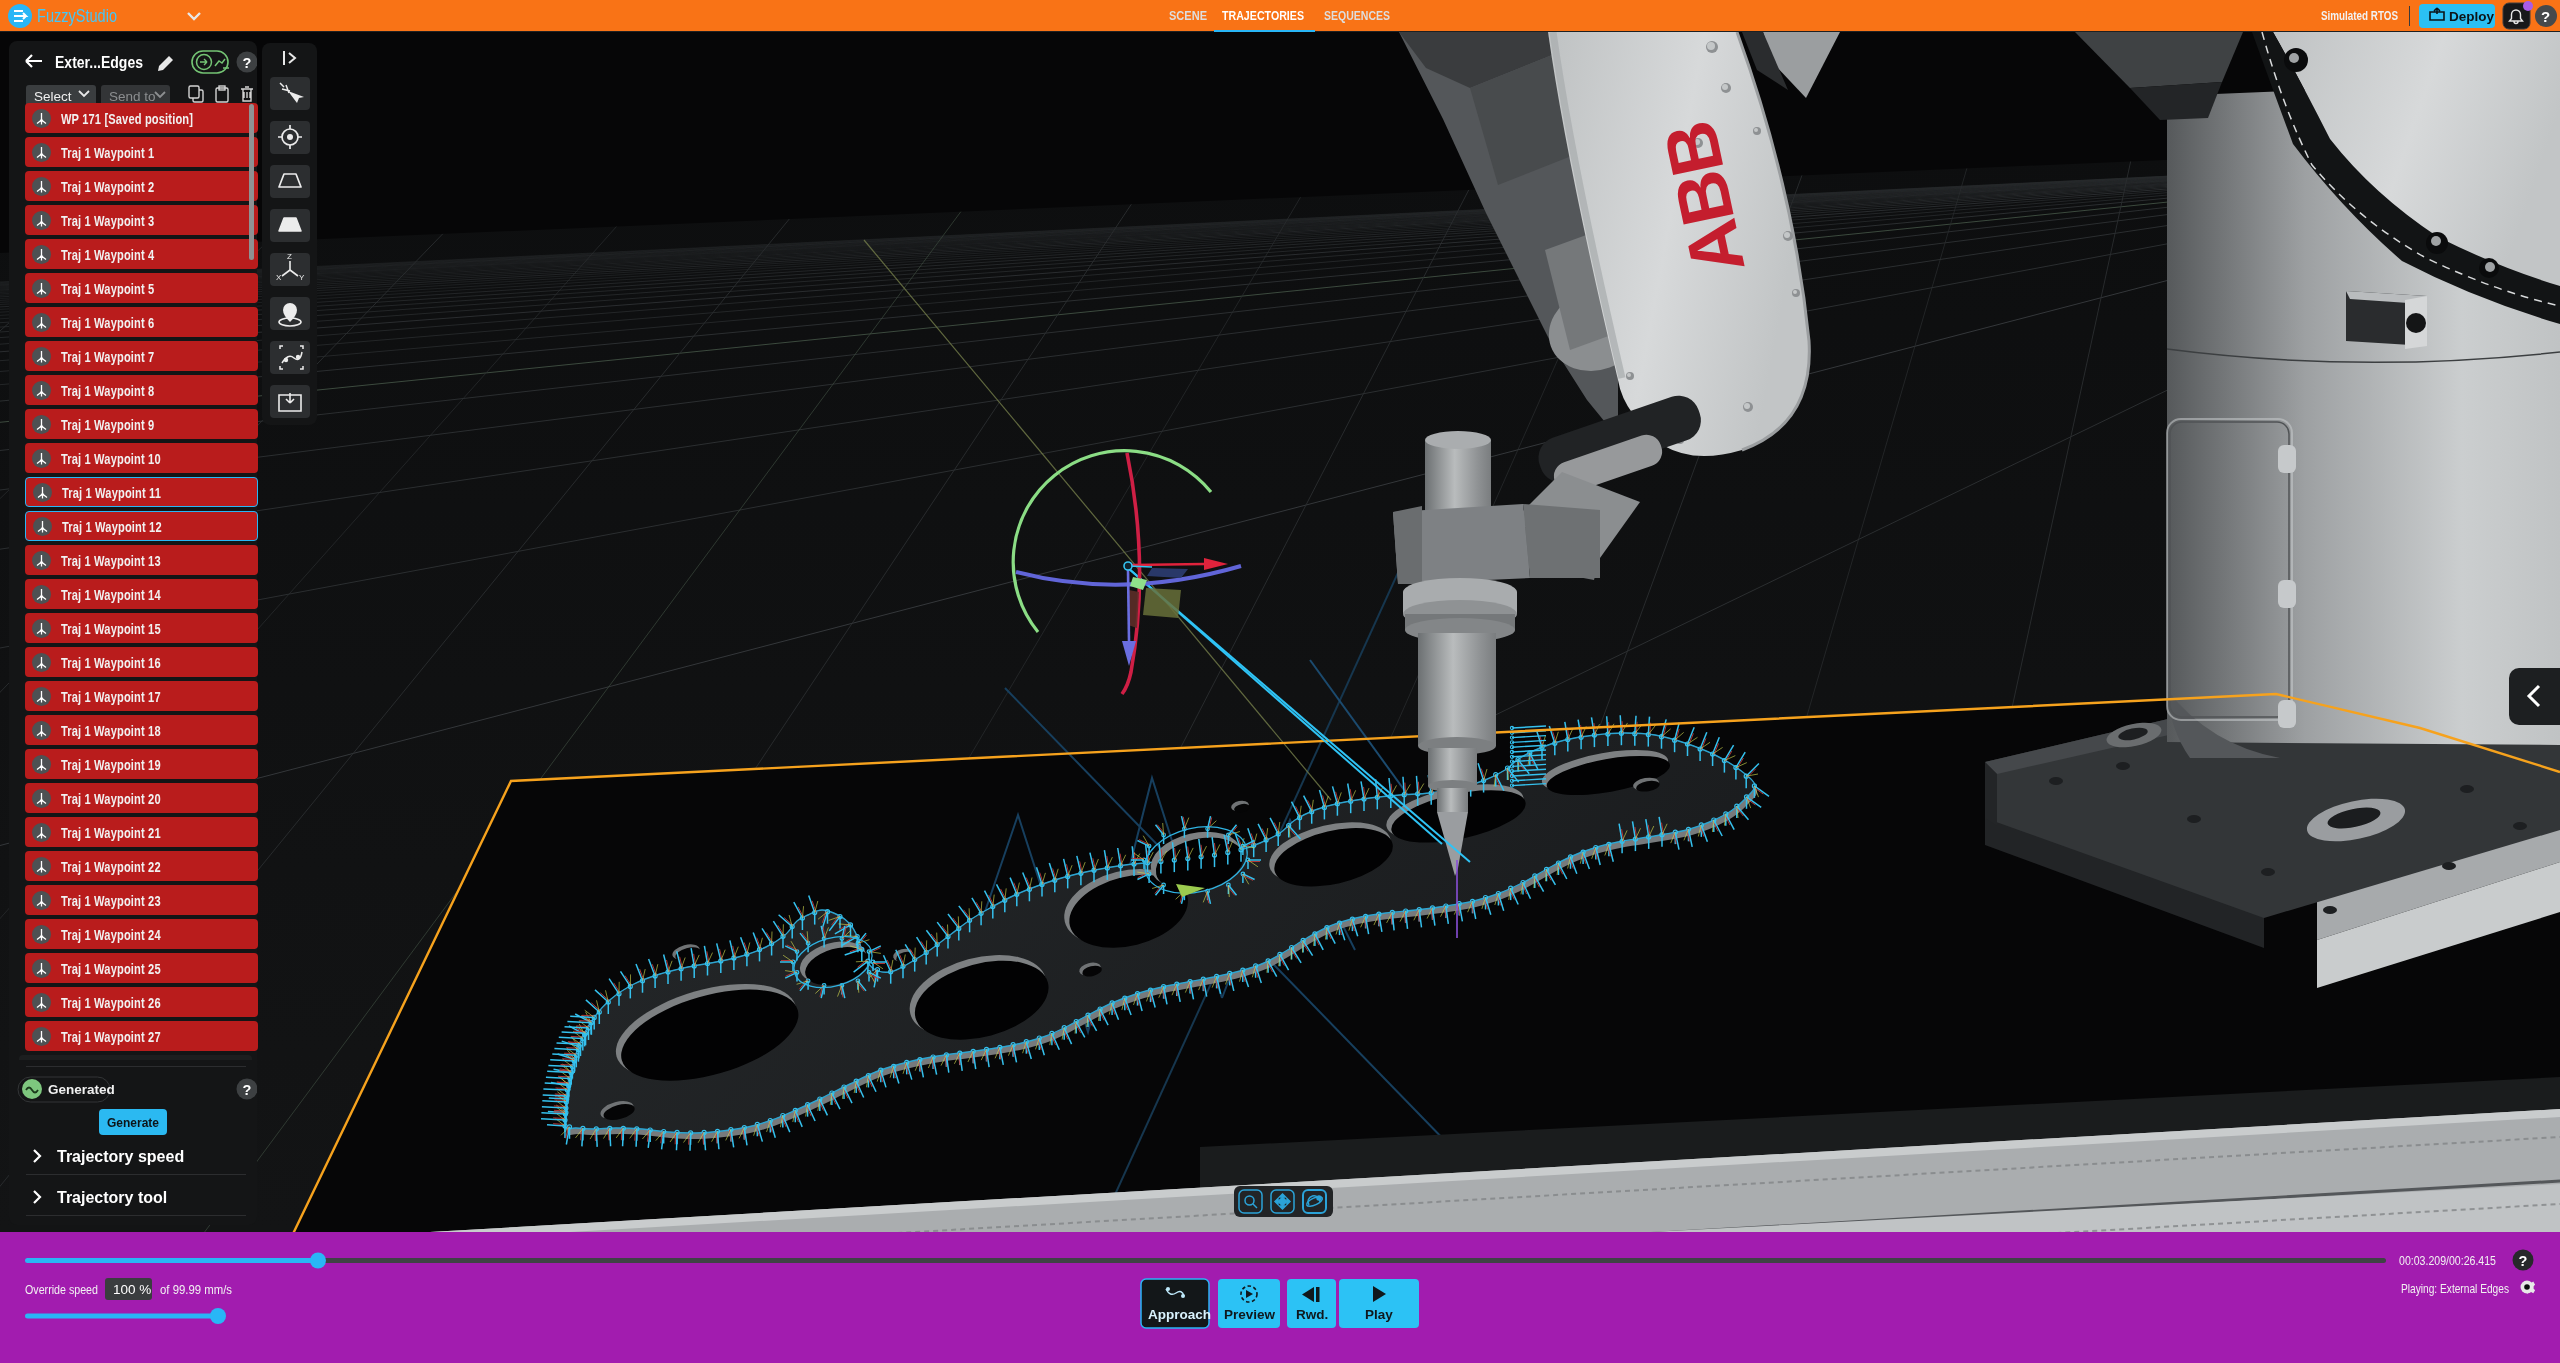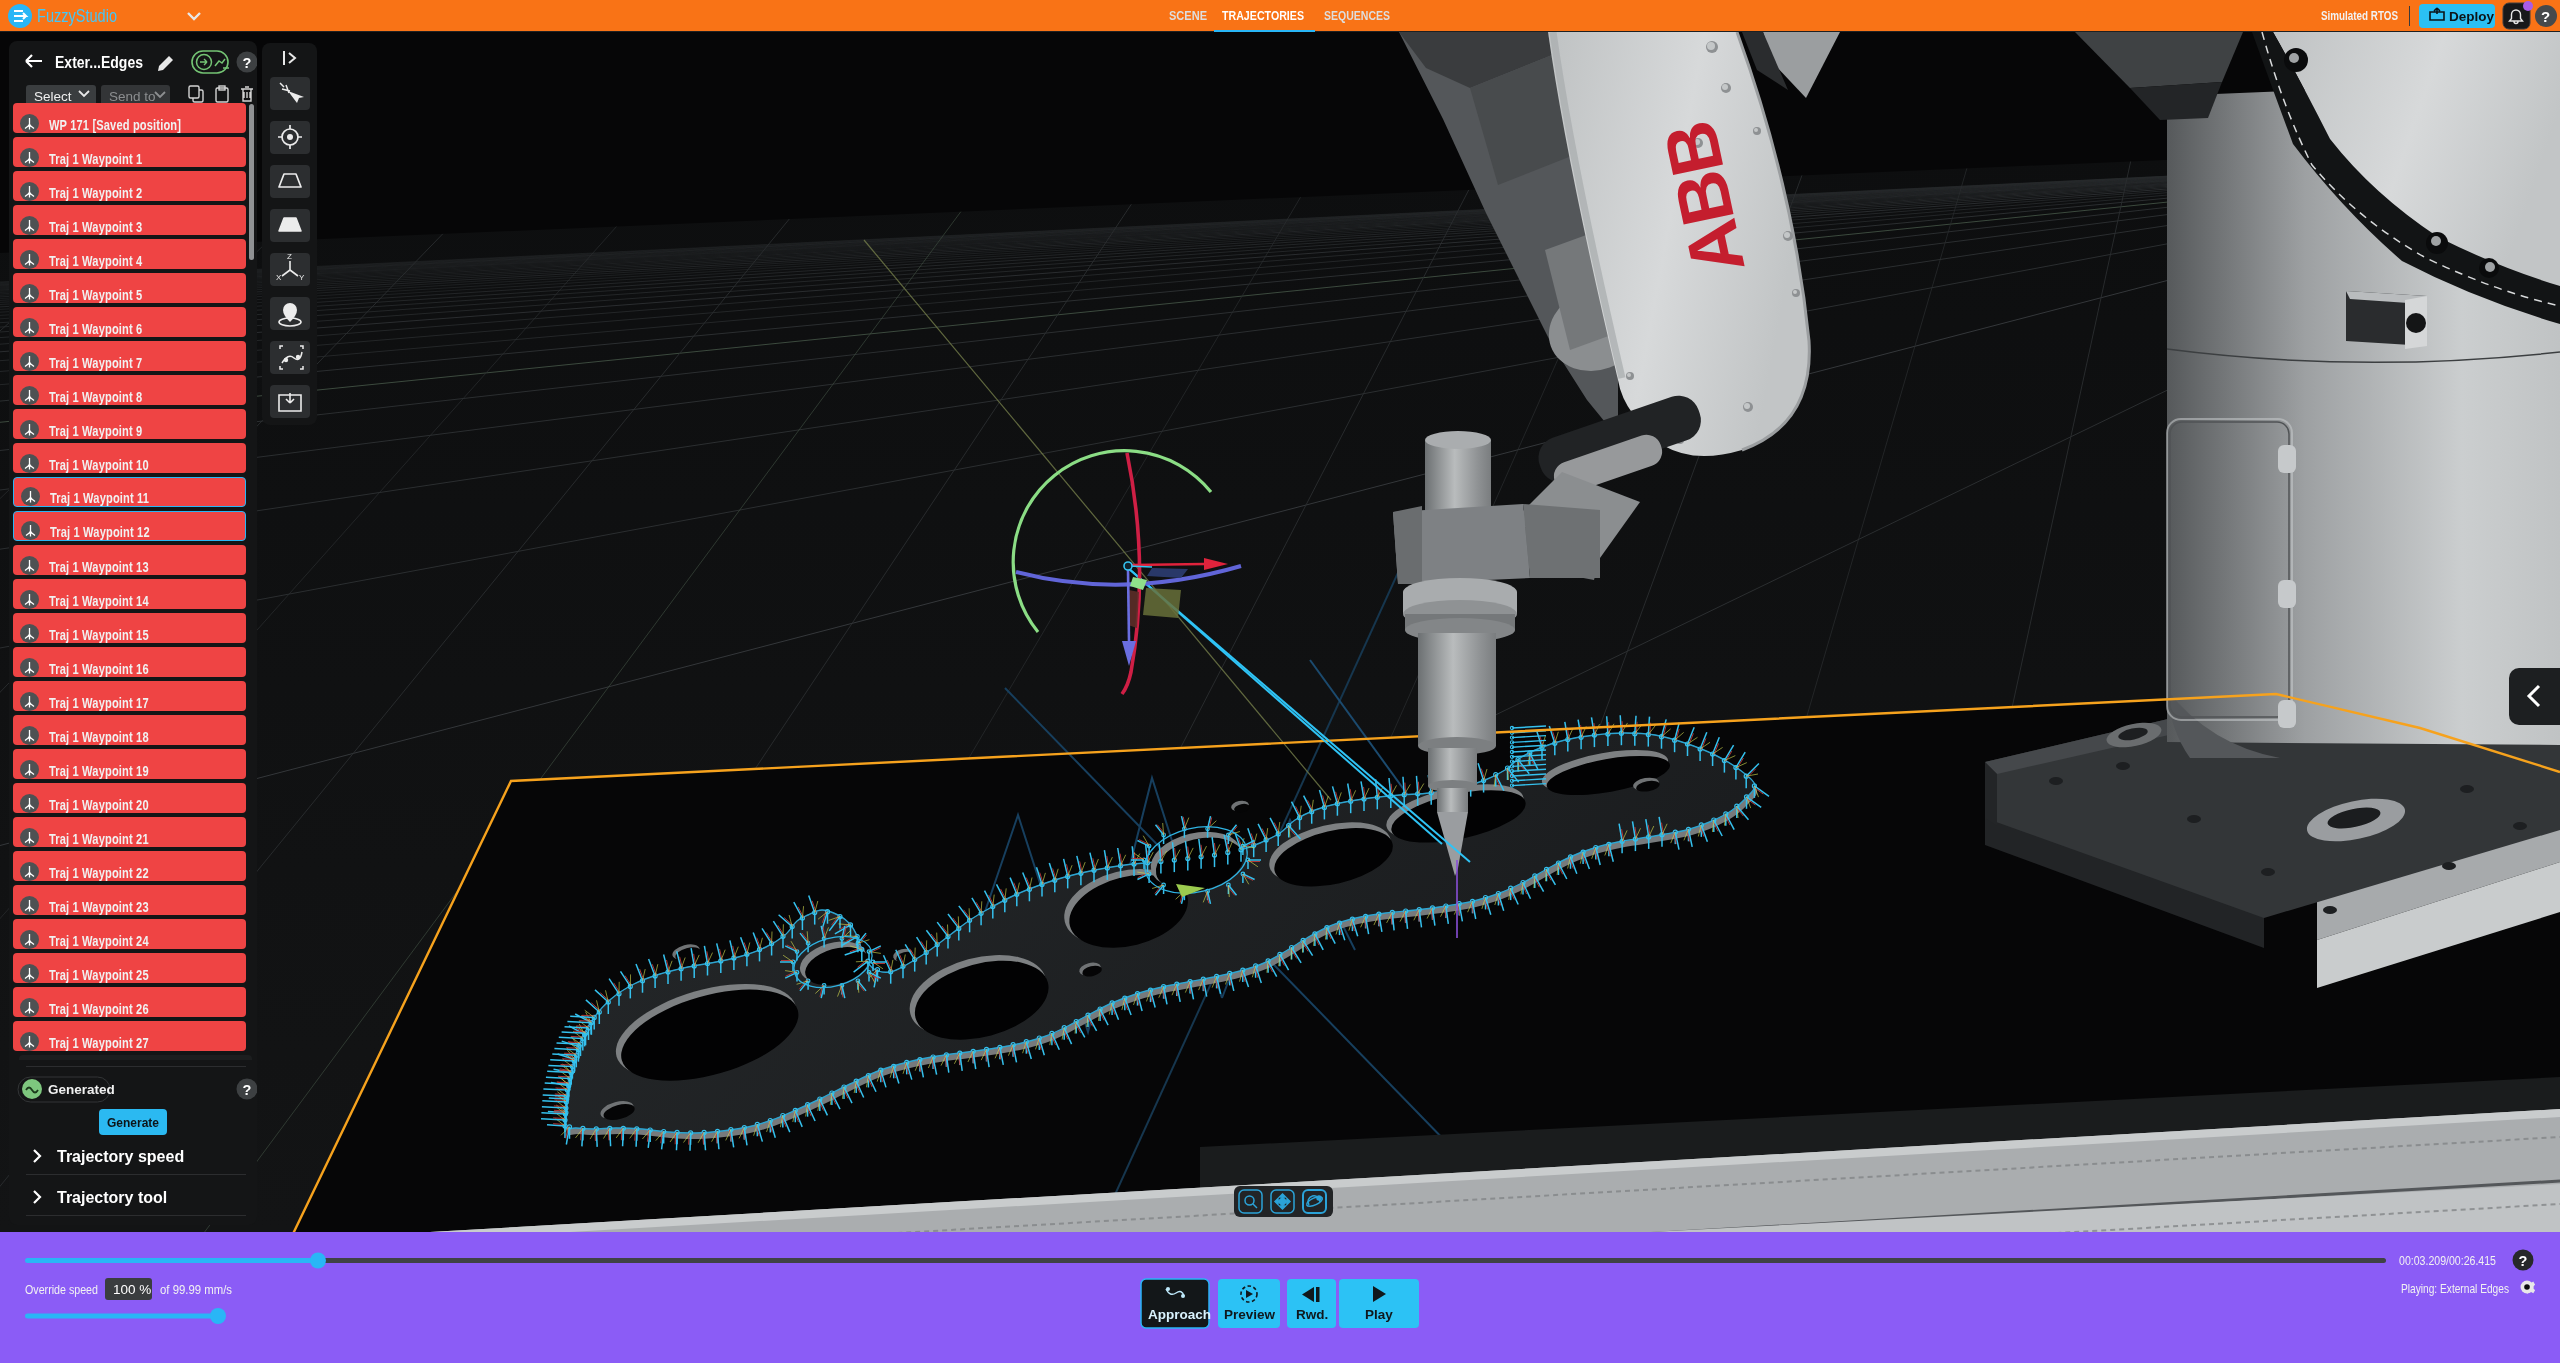--- a/index.html
+++ b/index.html
@@ -1,21 +1,21 @@
 <!DOCTYPE html>
 <html><head><meta charset="utf-8"><style>
 *{margin:0;padding:0;box-sizing:border-box}
 html,body{width:2560px;height:1363px;background:#0a0a0b;font-family:"Liberation Sans",sans-serif;overflow:hidden;position:relative}
 #topbar{position:absolute;left:0;top:0;width:2560px;height:32px;background:#f97316;border-bottom:1px solid #1f2021;z-index:30}
 #scene{position:absolute;left:0;top:0;z-index:1}
 .panel{position:absolute;background:#141516;border-radius:8px;z-index:10}
 #leftpanel{left:9px;top:41px;width:248px;height:1184px}
 #toolpanel{left:262px;top:43px;width:55px;height:382px}
-#bottombar{position:absolute;left:0;top:1232px;width:2560px;height:131px;background:#8b5cf6;z-index:20}
-.row{position:absolute;left:4px;width:233px;height:30px;background:#ef4444;border-radius:4px;display:flex;align-items:flex-end}
+#bottombar{position:absolute;left:0;top:1232px;width:2560px;height:131px;background:#a21caf;z-index:20}
+.row{position:absolute;left:16px;width:233px;height:30px;background:#b91c1c;border-radius:4px;display:flex;align-items:center}
 .row.sel{border:1.5px solid #29b6f6}
 .wpic{width:19px;height:19px;border-radius:50%;background:#4e5153;margin-left:7px;display:inline-flex;align-items:center;justify-content:center}
 .rlab{color:#f1f1f1;font-size:15px;font-weight:700;margin-left:10px;white-space:nowrap;display:inline-block;transform:scaleX(0.74);transform-origin:left center;letter-spacing:0.2px}
 </style></head><body>
 <svg id="scene" width="2560" height="1232" viewBox="0 0 2560 1232">
     <rect x="0" y="32" width="2560" height="1200" fill="#060607"></rect>
     <defs>
       <clipPath id="groundClip">
         <polygon points="0,253 2560,143 2560,1232 0,1232"></polygon>
       </clipPath>

